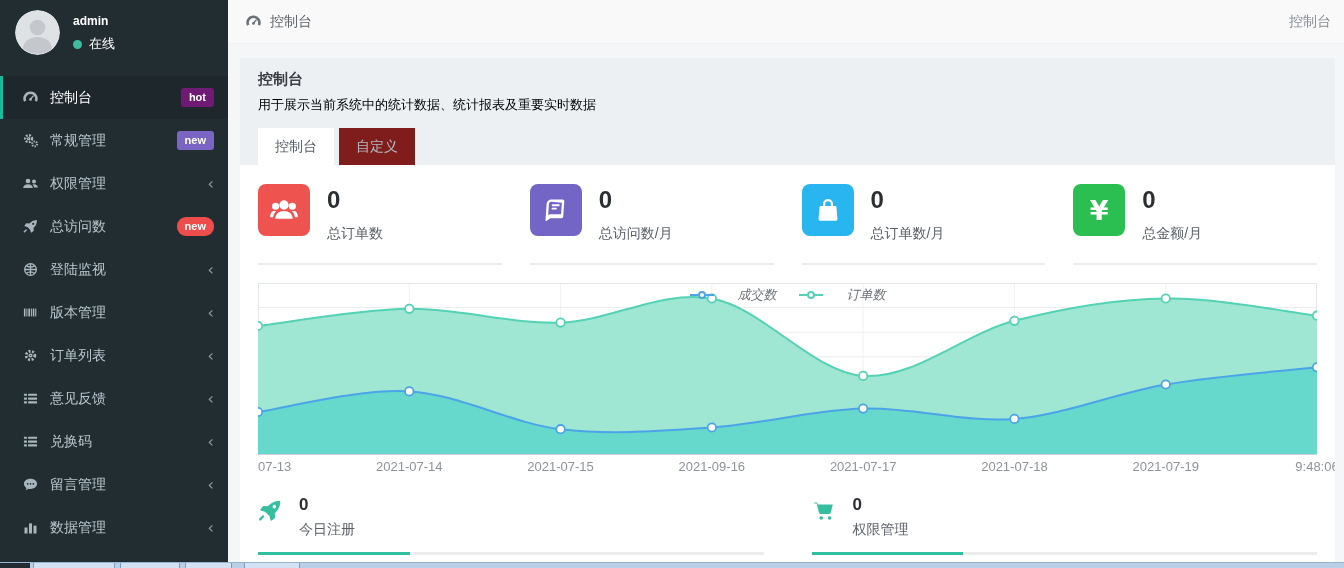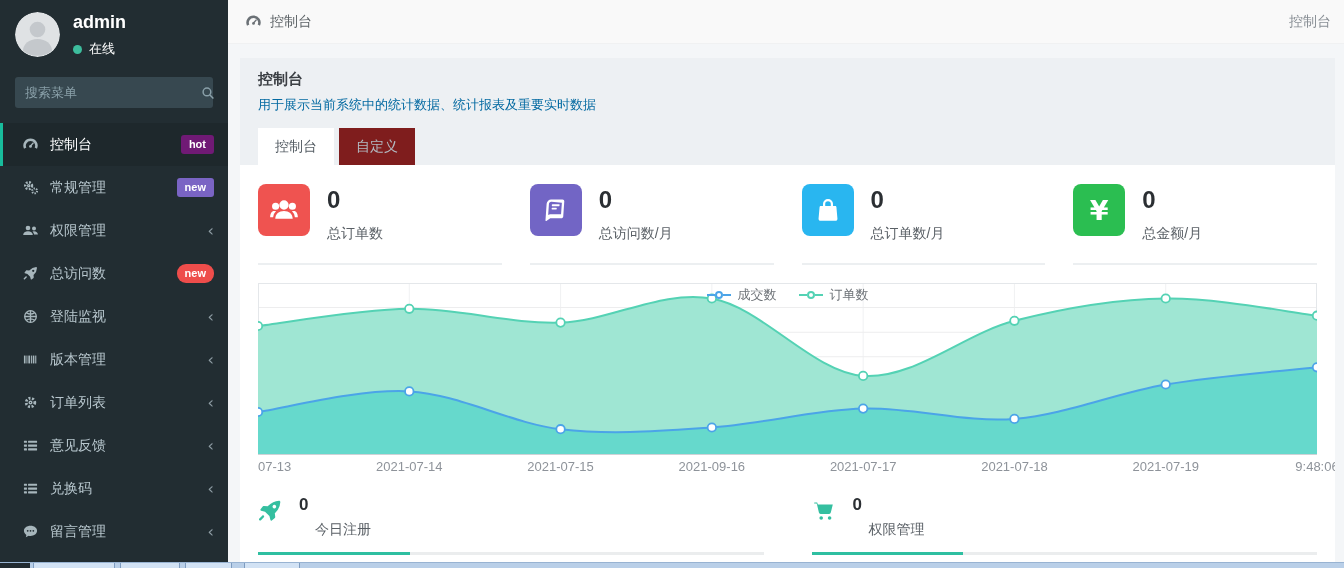--- a/index.html
+++ b/index.html
@@ -4,21 +4,21 @@
 <style>
   * { margin:0; padding:0; box-sizing:border-box; }
   html,body { width:1344px; height:568px; overflow:hidden; }
   body { font-family:"Liberation Sans","DejaVu Sans",sans-serif; background:#f4f6f8; position:relative; }
   .app { display:flex; height:568px; }
 
   
   .sidebar { width:228px; flex-shrink:0; background:#222d32; position:relative; z-index:2; overflow:hidden; }
   .user-panel { padding:10px 15px 6px; display:flex; gap:13px; align-items:center; }
   .avatar { width:45px; height:45px; border-radius:50%; overflow:hidden; flex-shrink:0; cursor:pointer; }
-  .user-name { font-size:18px; font-weight:bold; color:#fff; margin-top:2px; }
+  .user-name { font-size:12px; font-weight:bold; color:#fff; margin-top:2px; }
   .user-status { font-size:13px; color:#fff; margin-top:7px; display:flex; align-items:center; gap:7px; }
   .status-dot { width:9px; height:9px; border-radius:50%; background:#3dbd9d; display:inline-block; }
   .search-box { margin:13px 15px 0; background:#374850; border-radius:3px; height:31px; display:flex; align-items:center; padding:0 10px; }
   .search-box input { flex:1; background:transparent; border:none; outline:none; color:#ccc; font-size:13px; font-family:inherit; }
   .search-box input::placeholder { color:#8aa0a9; }
   .search-icon { color:#8aa0a9; width:14px; height:14px; display:flex; }
   .menu { margin-top:15px; }
   .menu-item { height:43px; display:flex; align-items:center; padding:0 14px 0 20px; color:#b8c7ce; font-size:14px; border-left:3px solid transparent; cursor:pointer; --cutout:#222d32; }
   .menu-item.active { background:#1e282c; border-left-color:#18bc9c; color:#fff; --cutout:#1e282c; }
   .mi-icon { width:16px; height:15px; margin-right:11px; color:#a7b6bc; display:flex; align-items:center; }
@@ -30,54 +30,54 @@
   
   .main { flex:1; min-width:0; display:flex; flex-direction:column; }
   .navbar { height:44px; background:#f9f9f9; border-bottom:1px solid #f0f1f2; display:flex; align-items:center; justify-content:space-between; padding:0 13px 0 18px; flex-shrink:0; }
   .nav-left { display:flex; align-items:center; gap:8px; color:#5f6569; font-size:14px; cursor:pointer; --cutout:#f9f9f9; }
   .nav-left .mi-icon { margin-right:0; color:#6b7176; }
   .nav-right { color:#8a9096; font-size:14px; cursor:pointer; }
   .content { flex:1; padding:14px 9px 0 12px; min-height:0; }
   .panel { background:#edf0f3; height:100%; display:flex; flex-direction:column; }
   .panel-header { padding:12px 18px 0; flex-shrink:0; }
   .page-title { font-size:15px; font-weight:bold; color:#3c4045; }
-  .page-subtitle { font-size:13px; color:#0369a1; margin-top:7px;font-family:Liberation Mono, monospace; }
+  .page-subtitle { font-size:13px; color:#000000; margin-top:7px;font-family:Liberation Mono, monospace; }
   .tabs { margin-top:14px; display:flex; gap:5px; }
   .tab { padding:10px 17px 9px; font-size:14px; background:#7f1d1d; color:#b2bac1; cursor:pointer; }
   .tab.active { background:#fff; color:#575f66; }
   .panel-body { background:#fff; padding:4px 18px 0; flex:1; min-height:0; overflow:hidden; }
 
   
   .stats-row { display:grid; grid-template-columns:repeat(4,1fr); gap:0 28px; margin-top:15px; }
   .stat-card { display:flex; gap:17px; padding-bottom:20px; border-bottom:2px solid #eceff1; align-items:flex-start; }
   .stat-icon { width:52px; height:52px; border-radius:8px; display:flex; align-items:center; justify-content:center; color:#fff; flex-shrink:0; }
   .stat-icon svg { width:28px; height:28px; }
   .stat-icon .yen { font-size:27px; font-weight:bold; color:#fff; font-family:"DejaVu Sans",sans-serif; }
   .stat-value { font-size:24px; font-weight:bold; color:#2b2f33; line-height:1; margin-top:4px; }
   .stat-label { font-size:14px; color:#5a6066; margin-top:13px; }
 
   
   .chart-wrap { margin-top:18px; position:relative; }
   .legend { position:absolute; top:3px; left:0; right:0; display:flex; justify-content:center; gap:22px; z-index:3; }
   .legend-item { display:flex; align-items:center; font-size:13px; color:#6d7277; cursor:pointer; }
   .lg-line { width:8px; height:2px; }
   .lg-circle { width:8px; height:8px; border-radius:50%; border:2px solid; background:#fff; }
-  .lg-label { margin-left:7px; }
+  .lg-label { margin-left:24px;font-style:italic; }
   #chart-svg { display:block; width:100%; height:172px; }
   .x-axis { position:relative; height:23px; font-size:13px; color:#8e939a; }
   .x-axis span { position:absolute; top:4px; white-space:nowrap; transform:translateX(-50%); }
   .x-axis span:first-child { transform:none; }
 
   
   .bottom-stats { display:grid; grid-template-columns:1fr 1fr; gap:15px 48px; margin-top:16px; }
   .mini-stat { position:relative; padding-bottom:16px; display:flex; gap:15px; }
   .mini-icon { color:#35bfa0; width:26px; height:26px; margin-top:5px; flex-shrink:0; }
   .mini-icon svg { width:24px; height:24px; }
   .mini-value { font-weight:bold; font-size:17px; color:#2b2f33; line-height:1; margin-top:2px; }
-  .mini-label { font-size:14px; color:#5a6066; margin-top:8px;margin-left:16px; }
+  .mini-label { font-size:14px; color:#5a6066; margin-top:8px; }
   .mini-bar { position:absolute; left:0; right:0; bottom:0; height:3px; background:#ebedee; }
   .mini-bar i { display:block; height:3px; background:#2fbfa1; }
 
   
   .taskbar { position:absolute; left:0; right:0; bottom:0; height:6px; background:#b9cfe8; border-top:1px solid #98b3d2; z-index:20; }
   .taskbar .tb-start { position:absolute; left:0; top:0; bottom:0; width:30px; background:#222b31; }
   .taskbar .tb-btn { position:absolute; top:0; bottom:0; background:#d2e2f4; border-left:1px solid #7e9cc0; border-right:1px solid #7e9cc0; }
 </style>
 </head>
 <body>
@@ -93,31 +93,20 @@
             <path d="M22.5 27c-8.6 0-14 5-14.6 11.4a22.4 22.4 0 0 0 29.2 0C36.5 32 31.1 27 22.5 27z" fill="#c4c8cc"></path>
           </svg>
       </span>
       <div>
         <div class="user-name">admin</div>
         <div class="user-status">
           <span class="status-dot"></span>
           <span>在线</span>
         </div>
       </div>
-    </div>
-    <div class="search-box">
-      <input type="text" placeholder="搜索菜单" style="">
-      <span class="search-icon">
-          <svg viewBox="0 0 16 16">
-            <g fill="none" stroke="currentColor" stroke-width="1.7">
-              <circle cx="6.8" cy="6.8" r="4.4"></circle>
-              <path d="m10.2 10.2 4 4"></path>
-            </g>
-          </svg>
-        </span>
     </div>
     <nav class="menu" id="sidebar-menu">
         <div class="menu-item active">
           <span class="mi-icon">
             <svg viewBox="0 0 16 16">
               <g fill="none" stroke="currentColor">
                 <path d="M2.3 11.9a6.3 6.3 0 1 1 11.4 0" stroke-width="2.7"></path>
                 <path d="m8 9.6 3.2-3.6" stroke-width="1.5"></path>
               </g>
               <circle cx="8" cy="10" r="1.5" fill="currentColor"></circle>

